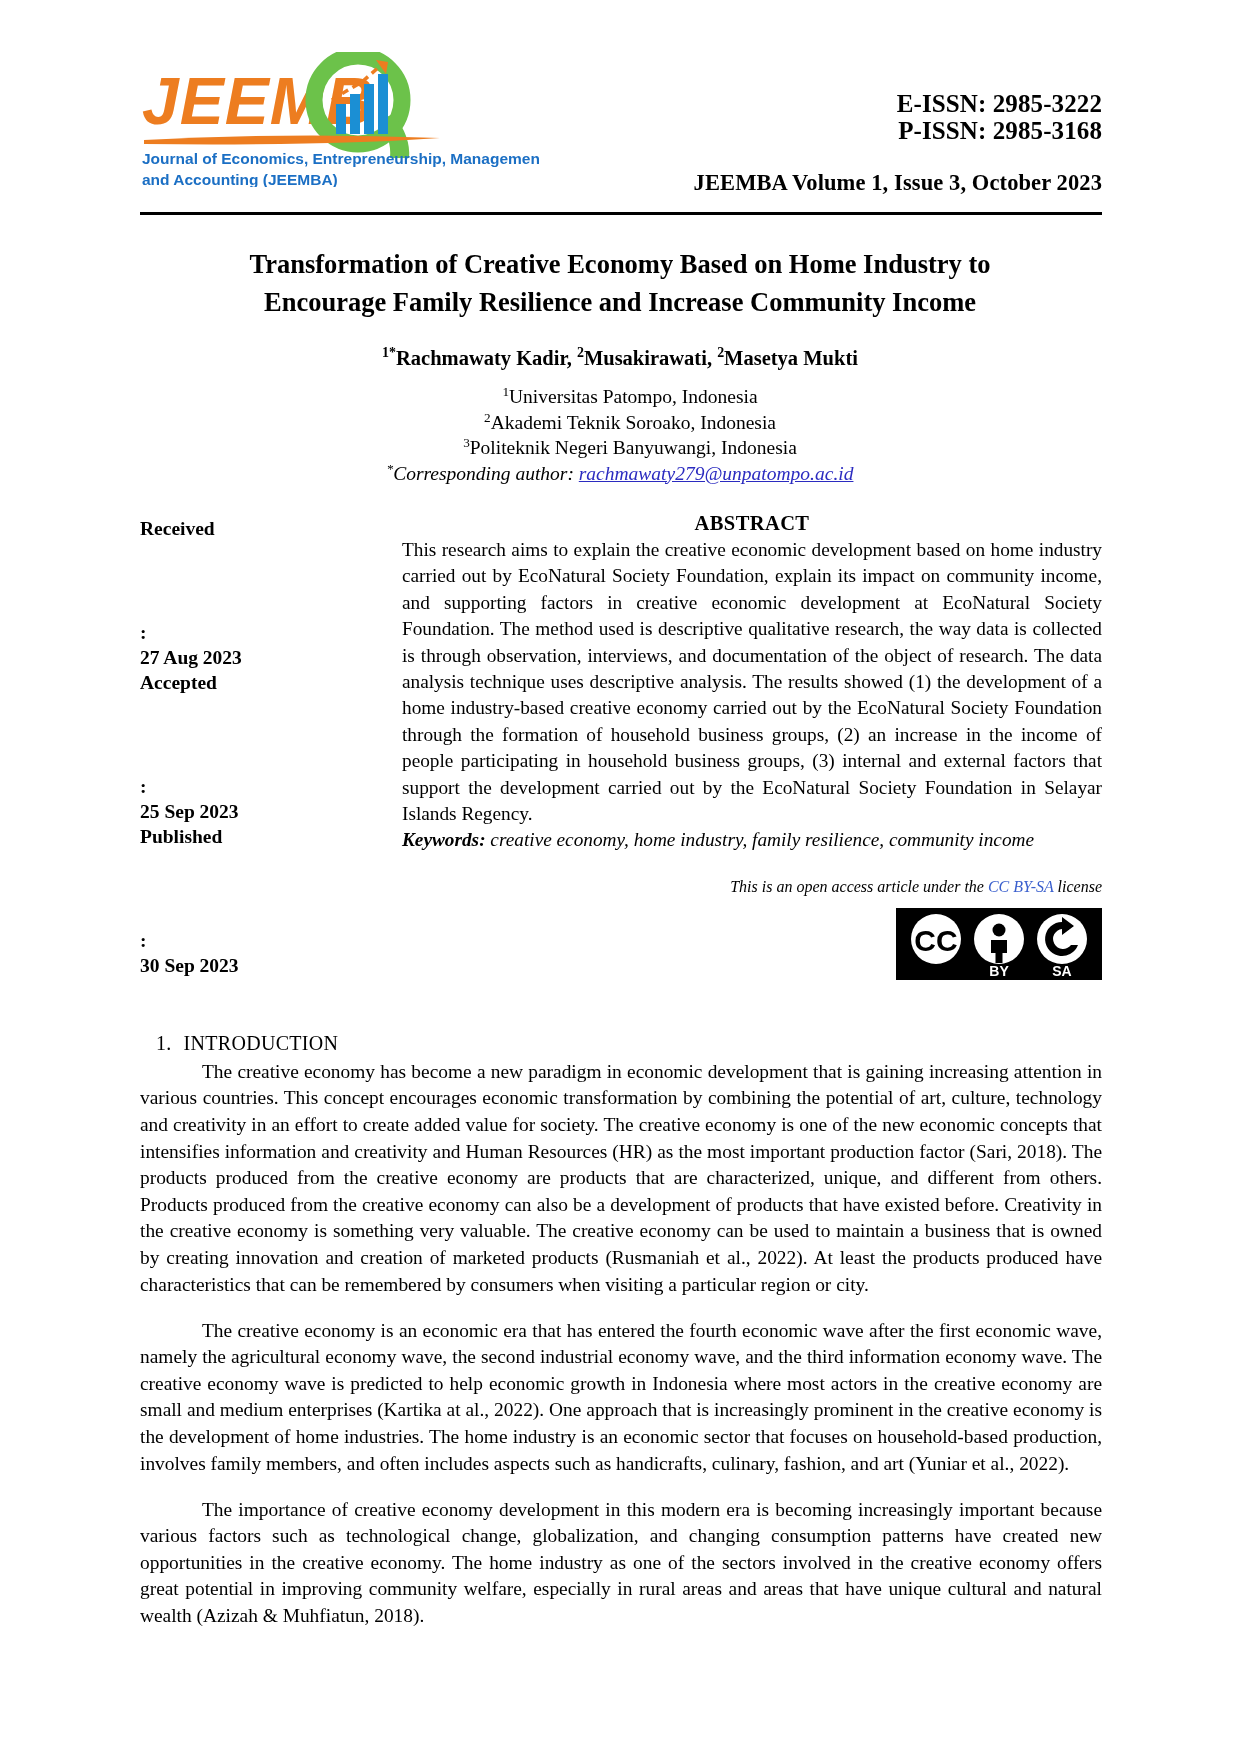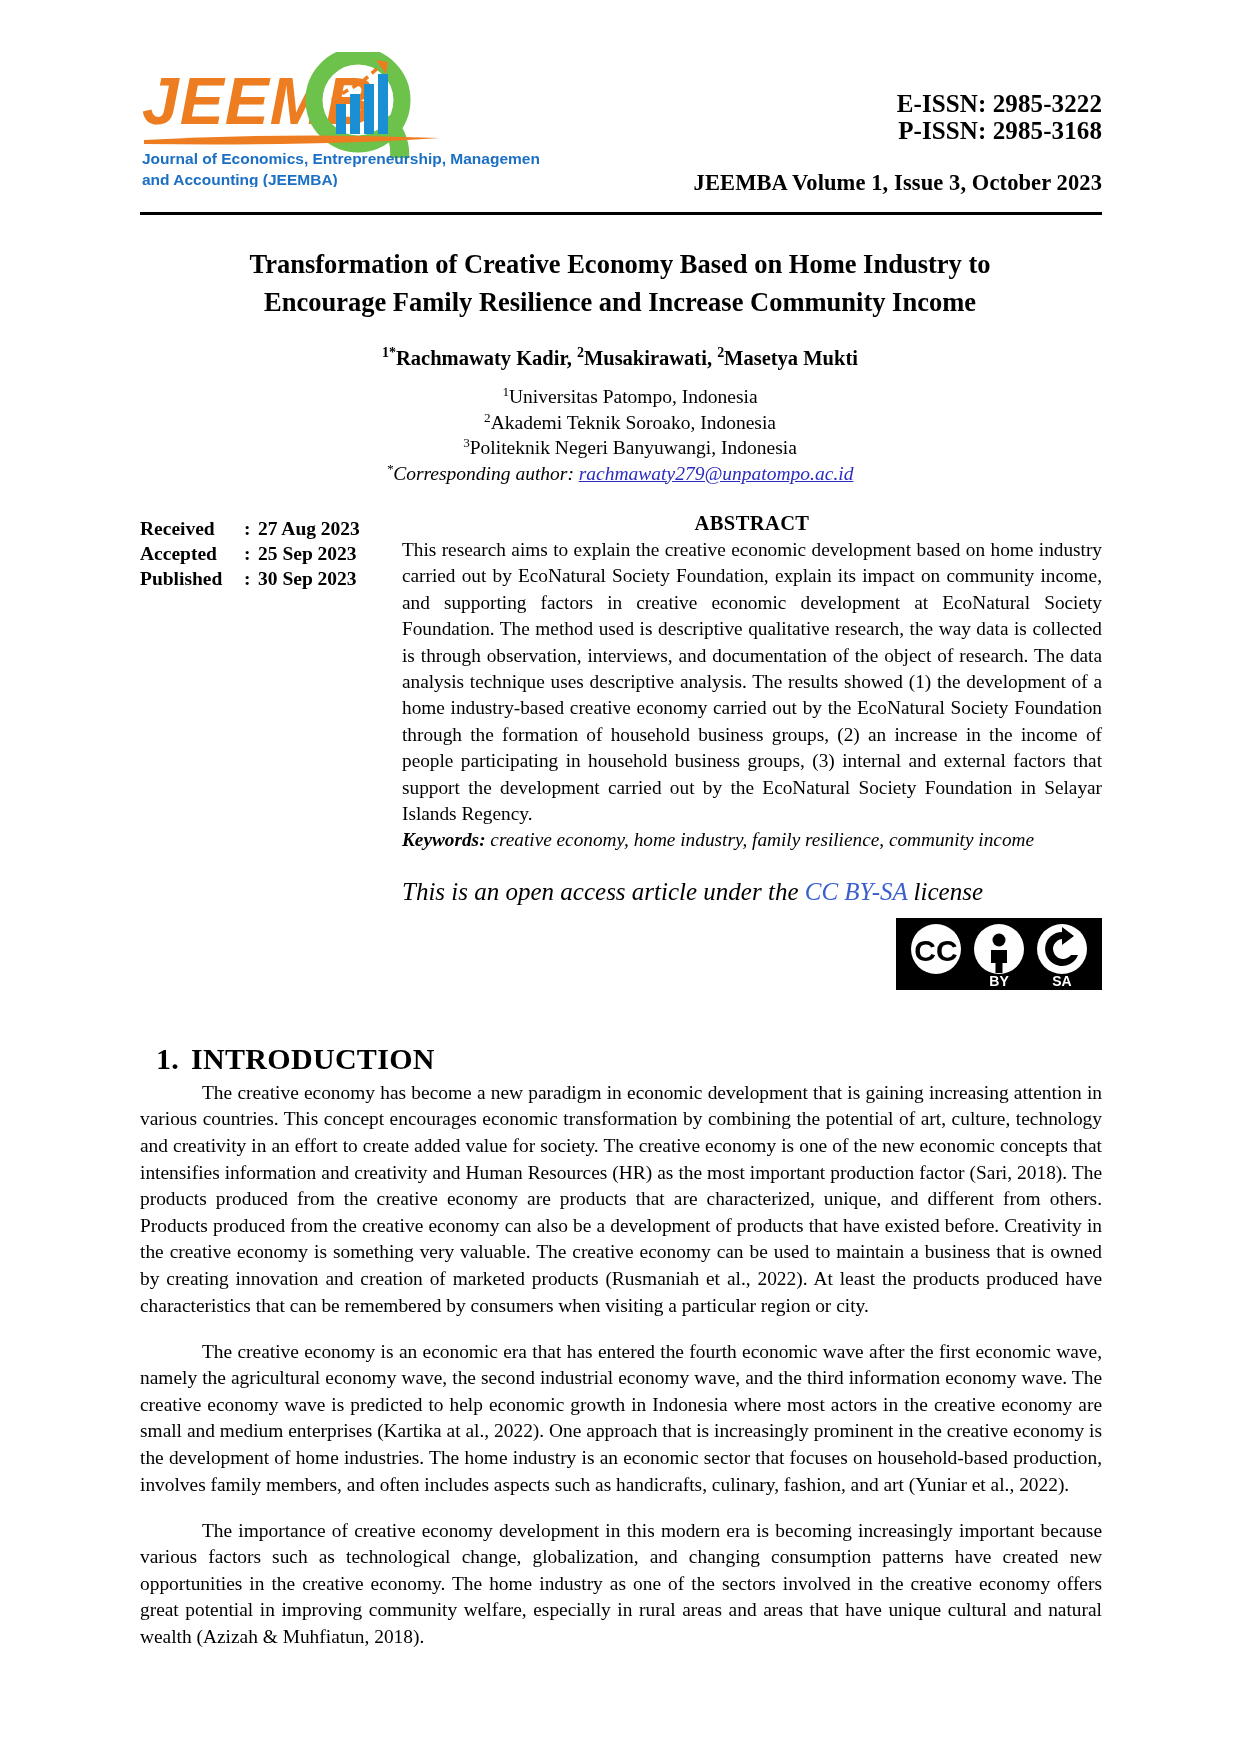--- a/index.html
+++ b/index.html
@@ -108,21 +108,21 @@
     align-items: flex-start;
   }
   .dates {
     flex: 0 0 252px;
     font-family: "Liberation Serif", serif;
     font-weight: bold;
     font-size: 19.5px;
     line-height: 25px;
     padding-top: 4px;
   }
-  .date-row { display: flex; }
+  .date-row { display: flex; flex-direction: column; }
   .date-label { width: 104px; flex: 0 0 104px; }
   .date-colon { width: 14px; flex: 0 0 14px; }
   .date-value { white-space: nowrap; }
 
   .abstract-col {
     flex: 1 1 auto;
     padding-left: 10px;
   }
   .abstract-head {
     text-align: center;
@@ -138,38 +138,38 @@
     hyphens: none;
   }
   .keywords {
     text-align: justify;
     font-size: 19.3px;
     line-height: 26.4px;
     font-style: italic;
   }
   .keywords b { font-style: italic; font-weight: bold; }
   .license-line {
-    text-align: left;
-    font-style: italic;
-    font-size: 25px;
+    text-align: right;
+    font-style: italic;
+    font-size: 16px;
     margin-top: 24px;
   }
   .cc-badge-wrap {
     display: flex;
     justify-content: flex-end;
     margin-top: 12px;
   }
 
   
   .section {
     margin: 52px 138px 0 140px;
   }
   .section-head {
-    font-weight: bold;
-    font-size: 30px;
+    font-weight: normal;
+    font-size: 20px;
     letter-spacing: 0.3px;
     padding-left: 16px;
   }
   .section-head .num { margin-right: 12px; }
   .body-p {
     text-align: justify;
     font-size: 19.4px;
     line-height: 26.6px;
     text-indent: 62px;
     margin-top: 4px;

